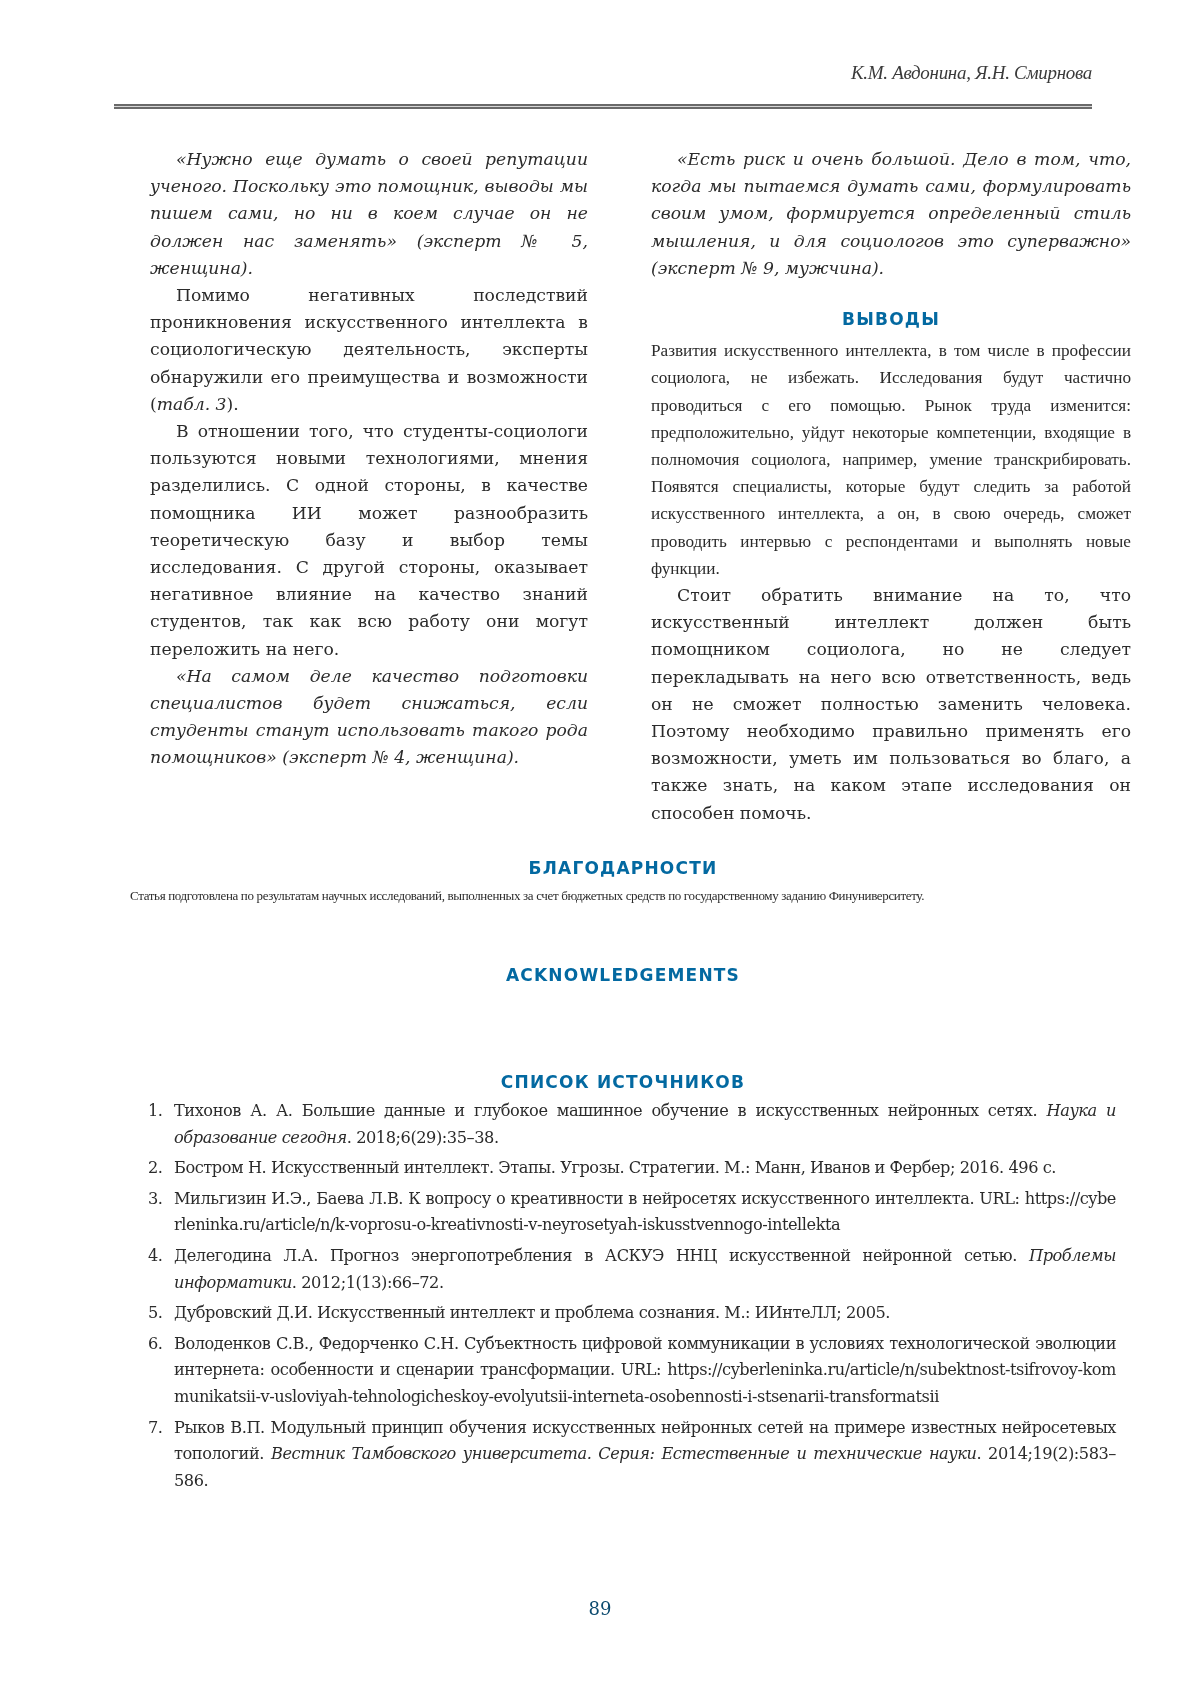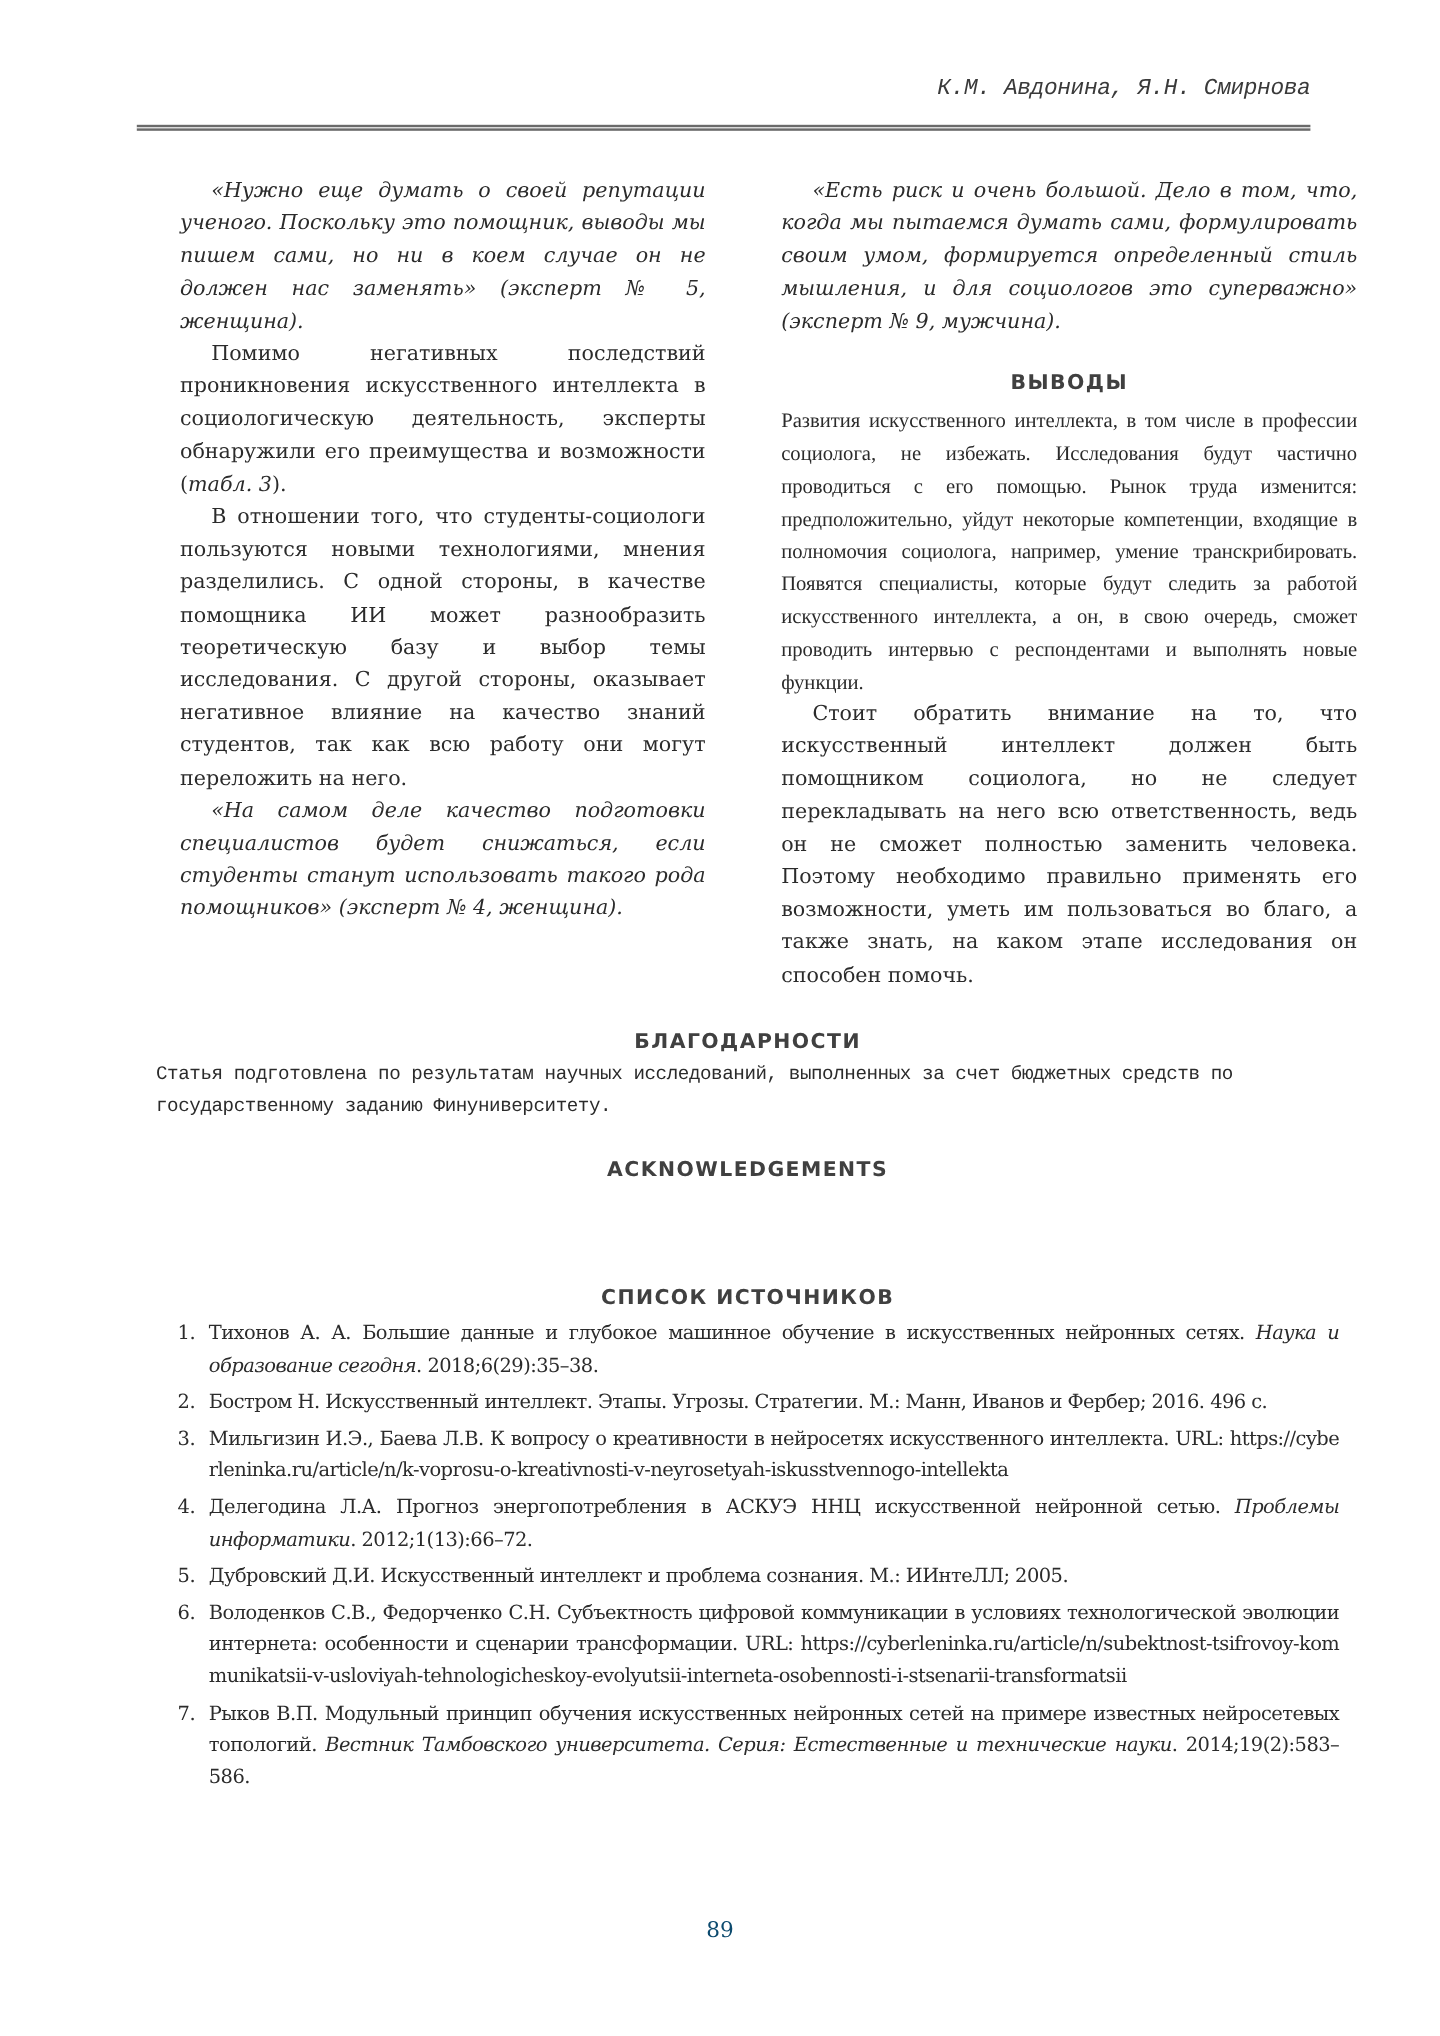--- a/index.html
+++ b/index.html
@@ -1,43 +1,43 @@
 <!DOCTYPE html>
 <html><head>
 <meta charset="utf-8">
 <style>
   html, body { margin: 0; padding: 0; background: #ffffff; }
   body { width: 1200px; height: 1697px; position: relative; overflow: hidden; color: #2b2b2b; font-family: "DejaVu Serif", serif; }
   .page { position: absolute; left: 0; top: 0; width: 1200px; height: 1697px; }
   .running-head {
     position: absolute; right: 108px; top: 62px;
-    font-family: Liberation Mono, monospace; font-style: italic;
+    font-family: Liberation Serif, serif; font-style: italic;
     font-size: 19px; color: #3a3a3a; letter-spacing: -0.3px;
   }
   .head-rule { position: absolute; left: 114px; right: 108px; top: 104px; height: 5px; }
   .head-rule .l1 { height: 2px; background: #6a6a6a; }
   .head-rule .gap { height: 1px; background: #d8d8d8; }
   .head-rule .l2 { height: 2px; background: #6a6a6a; }
 
   .col { position: absolute; top: 146px; width: 438px; font-size: 17.2px; line-height: 27.2px; text-align: justify; margin-left: 36px; }
   .col-left { left: 114px; }
   .col-right { left: 615px; width: 480px; }
   .col p { margin: 0; text-indent: 26px; hyphens: auto; }
   .col p.noindent { text-indent: 0; font-family: Liberation Serif, serif; }
   .quote { font-style: italic; }
 
   .section-heading {
     font-family: "DejaVu Sans", sans-serif; font-weight: bold;
-    font-size: 17px; letter-spacing: 1.2px; text-align: center; color: #404040;
+    font-size: 17px; letter-spacing: 1.2px; text-align: center; color: #0369a1;
     margin: 0;
   }
   .col .section-heading { margin: 24px 0 4px 0; }
 
   .full { position: absolute; left: 130px; width: 986px; font-family: "Liberation Sans Narrow", "Liberation Sans", sans-serif; }
-  .block-text { font-family: Liberation Mono, monospace; font-size: 16px; line-height: 27px; margin: 4px 0 0 0; letter-spacing: -0.35px; }
+  .block-text { font-family: Liberation Serif, serif; font-size: 13px; line-height: 27px; margin: 4px 0 0 0; letter-spacing: -0.35px; }
   .ack-ru { top: 858px; }
   .ack-en { top: 965px; }
   .refs { top: 1072px; }
 
   .ref-list { list-style: none; margin: 6px 0 0 0; padding: 0; font-family: "DejaVu Serif", serif; font-size: 16.2px; line-height: 26.6px; letter-spacing: -0.45px; }
   .ref-list li { position: relative; padding-left: 44px; margin-bottom: 4px; text-align: justify; }
   .ref-list li .num { position: absolute; left: 18px; top: 0; }
   .ref-list li .it { font-style: italic; }
   .url { word-break: break-all; }
 

